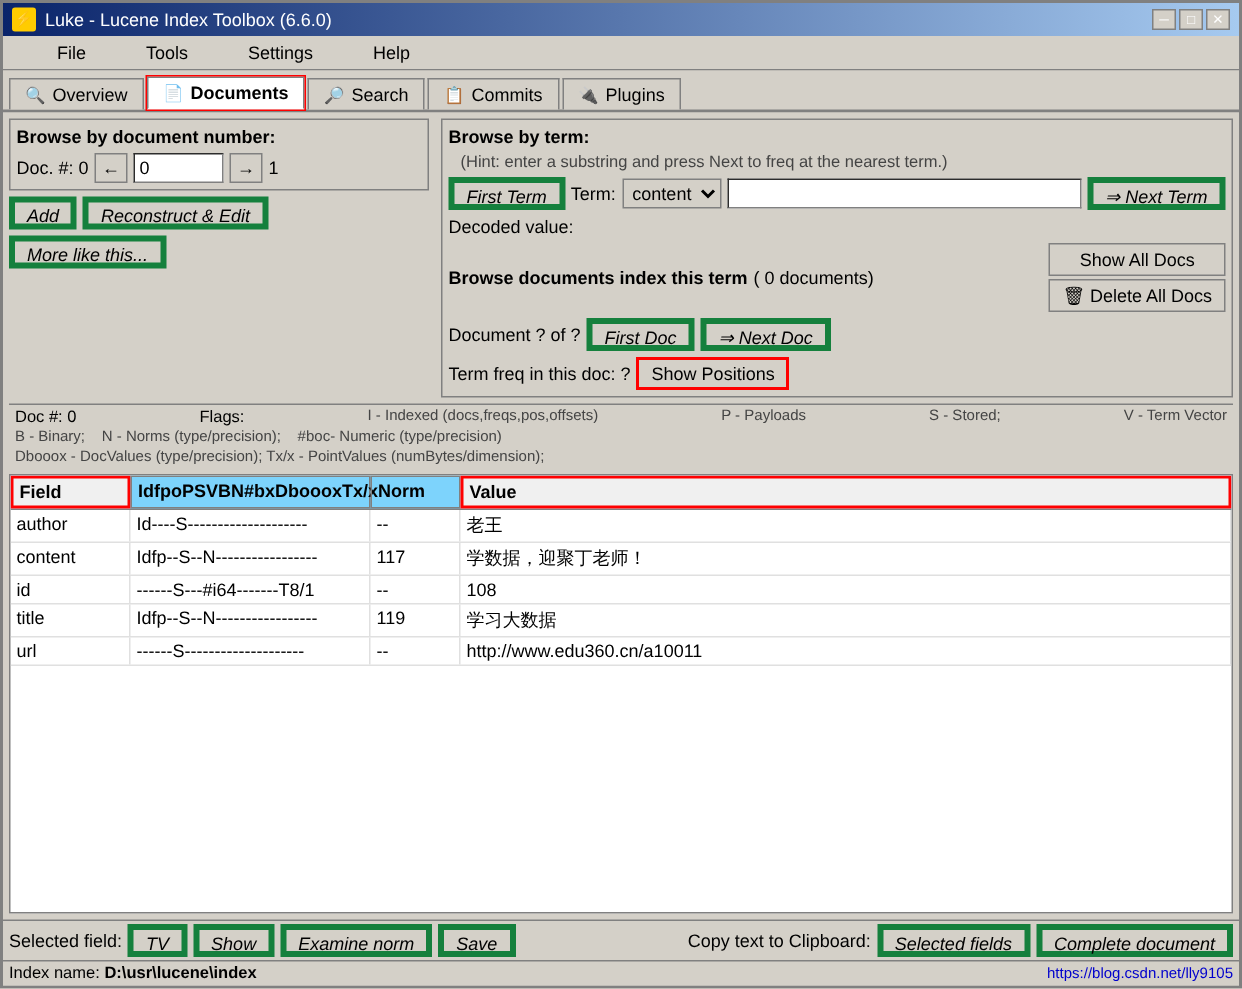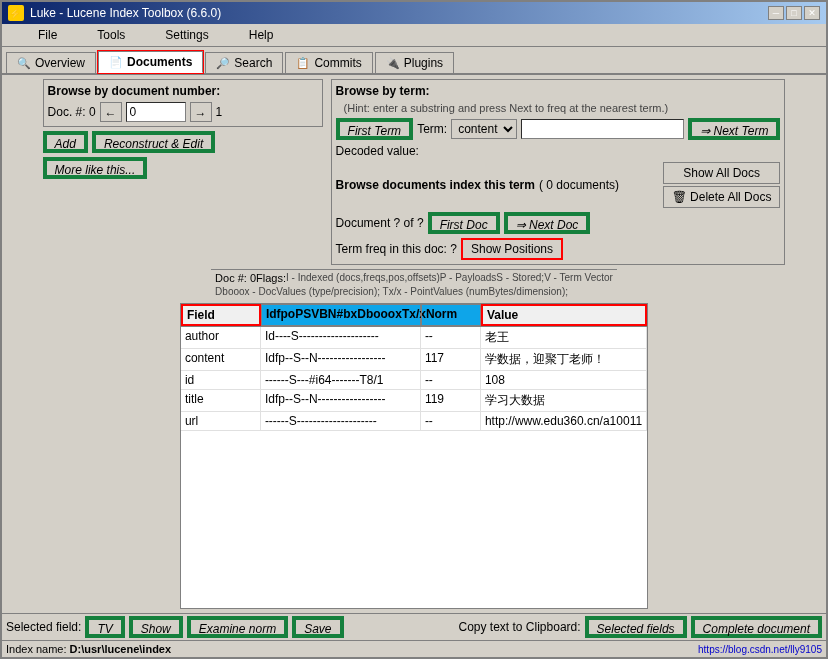--- a/index.html
+++ b/index.html
@@ -104,21 +104,20 @@
       justify-content: center;
       font-size: 11px;
     }
     .main-content {
       flex: 1;
       background: #d4d0c8;
       display: flex;
       flex-direction: column;
       padding: 4px;
       gap: 4px;
-      align-items: center;
     }
     .top-panels {
       display: flex;
       gap: 8px;
     }
     .left-panel {
       display: flex;
       flex-direction: column;
       gap: 4px;
       min-width: 280px;
@@ -275,21 +274,21 @@
       flex: 1;
       background: white;
       border: 1px solid #808080;
       overflow: hidden;
       display: flex;
       flex-direction: column;
     }
     .table-header {
       display: grid;
       grid-template-columns: 80px 160px 60px 1fr;
-      background: #0ea5e9;
+      background: #7dd3fc;
       border-bottom: 1px solid #808080;
     }
     .th {
       padding: 2px 4px;
       border-right: 1px solid #808080;
       font-weight: bold;
       font-size: 12px;
       border: 1px solid #808080;
     }
     .th.field-col { border: 2px solid red; background: #f0f0f0; }
@@ -450,20 +449,27 @@
 
     <div class="doc-info-section">
       <div class="doc-info-header">
         <span>Doc #: 0</span>
         <span>Flags:</span>
         <span class="legend-text">I - Indexed (docs,freqs,pos,offsets)</span>
         <span class="legend-text">P - Payloads</span>
         <span class="legend-text">S - Stored;</span>
         <span class="legend-text">V - Term Vector</span>
       </div>
+      <div class="legend-text">
+        <span>B - Binary;</span>
+        &nbsp;&nbsp;
+        <span>N - Norms (type/precision);</span>
+        &nbsp;&nbsp;
+        <span>#boc- Numeric (type/precision)</span>
+      </div>
       <div class="legend-text">Dbooox - DocValues (type/precision); Tx/x - PointValues (numBytes/dimension);</div>
     </div>
 
     <div class="table-section">
       <div class="table-header">
         <div class="th field-col">Field</div>
         <div class="th">IdfpoPSVBN#bxDboooxTx/x</div>
         <div class="th">Norm</div>
         <div class="th value-col">Value</div>
       </div>

